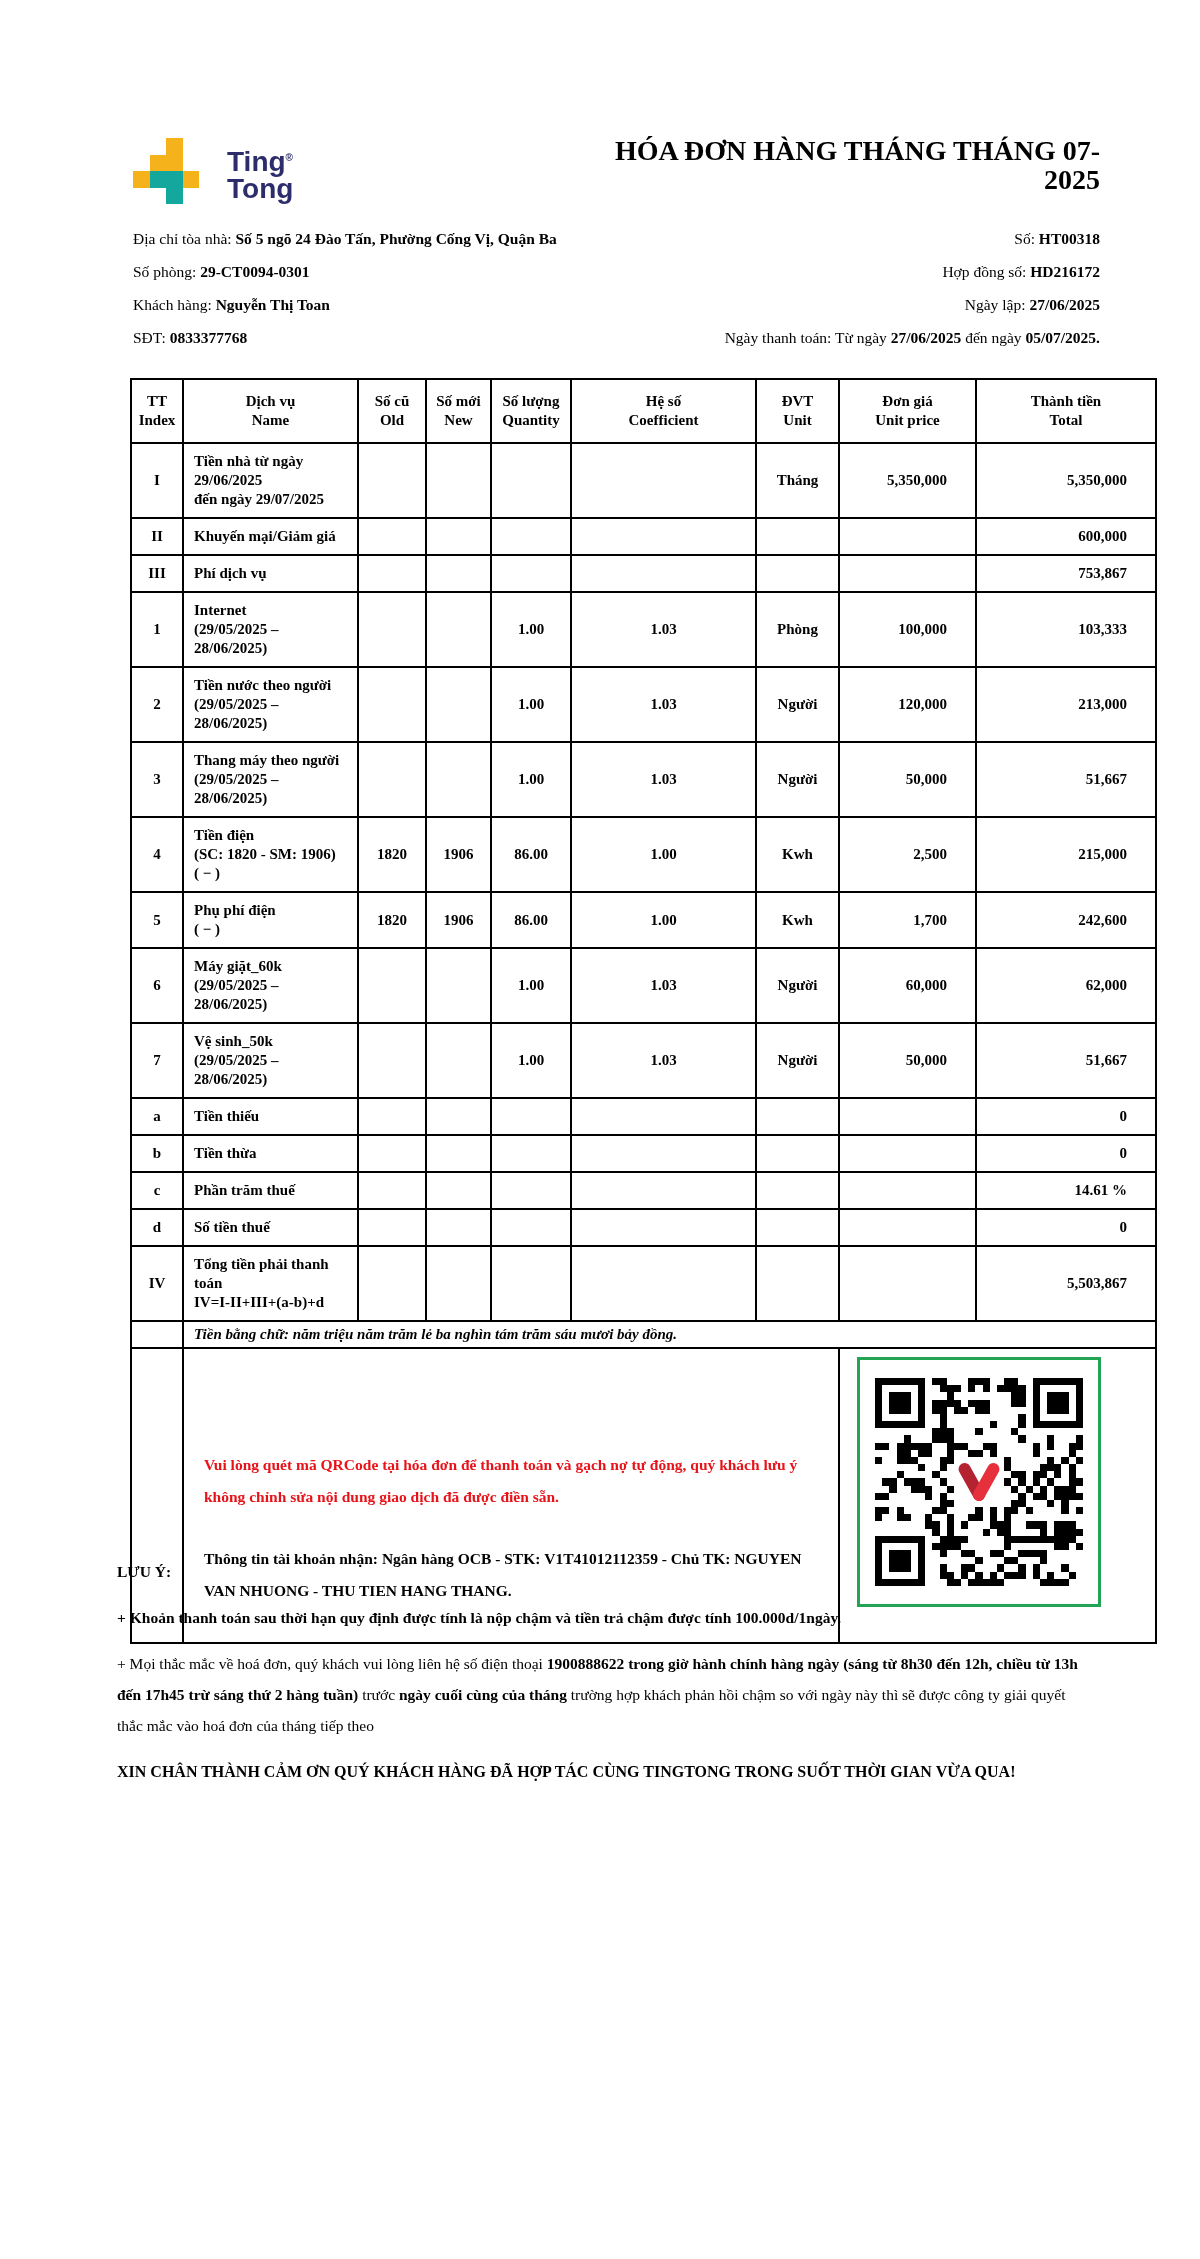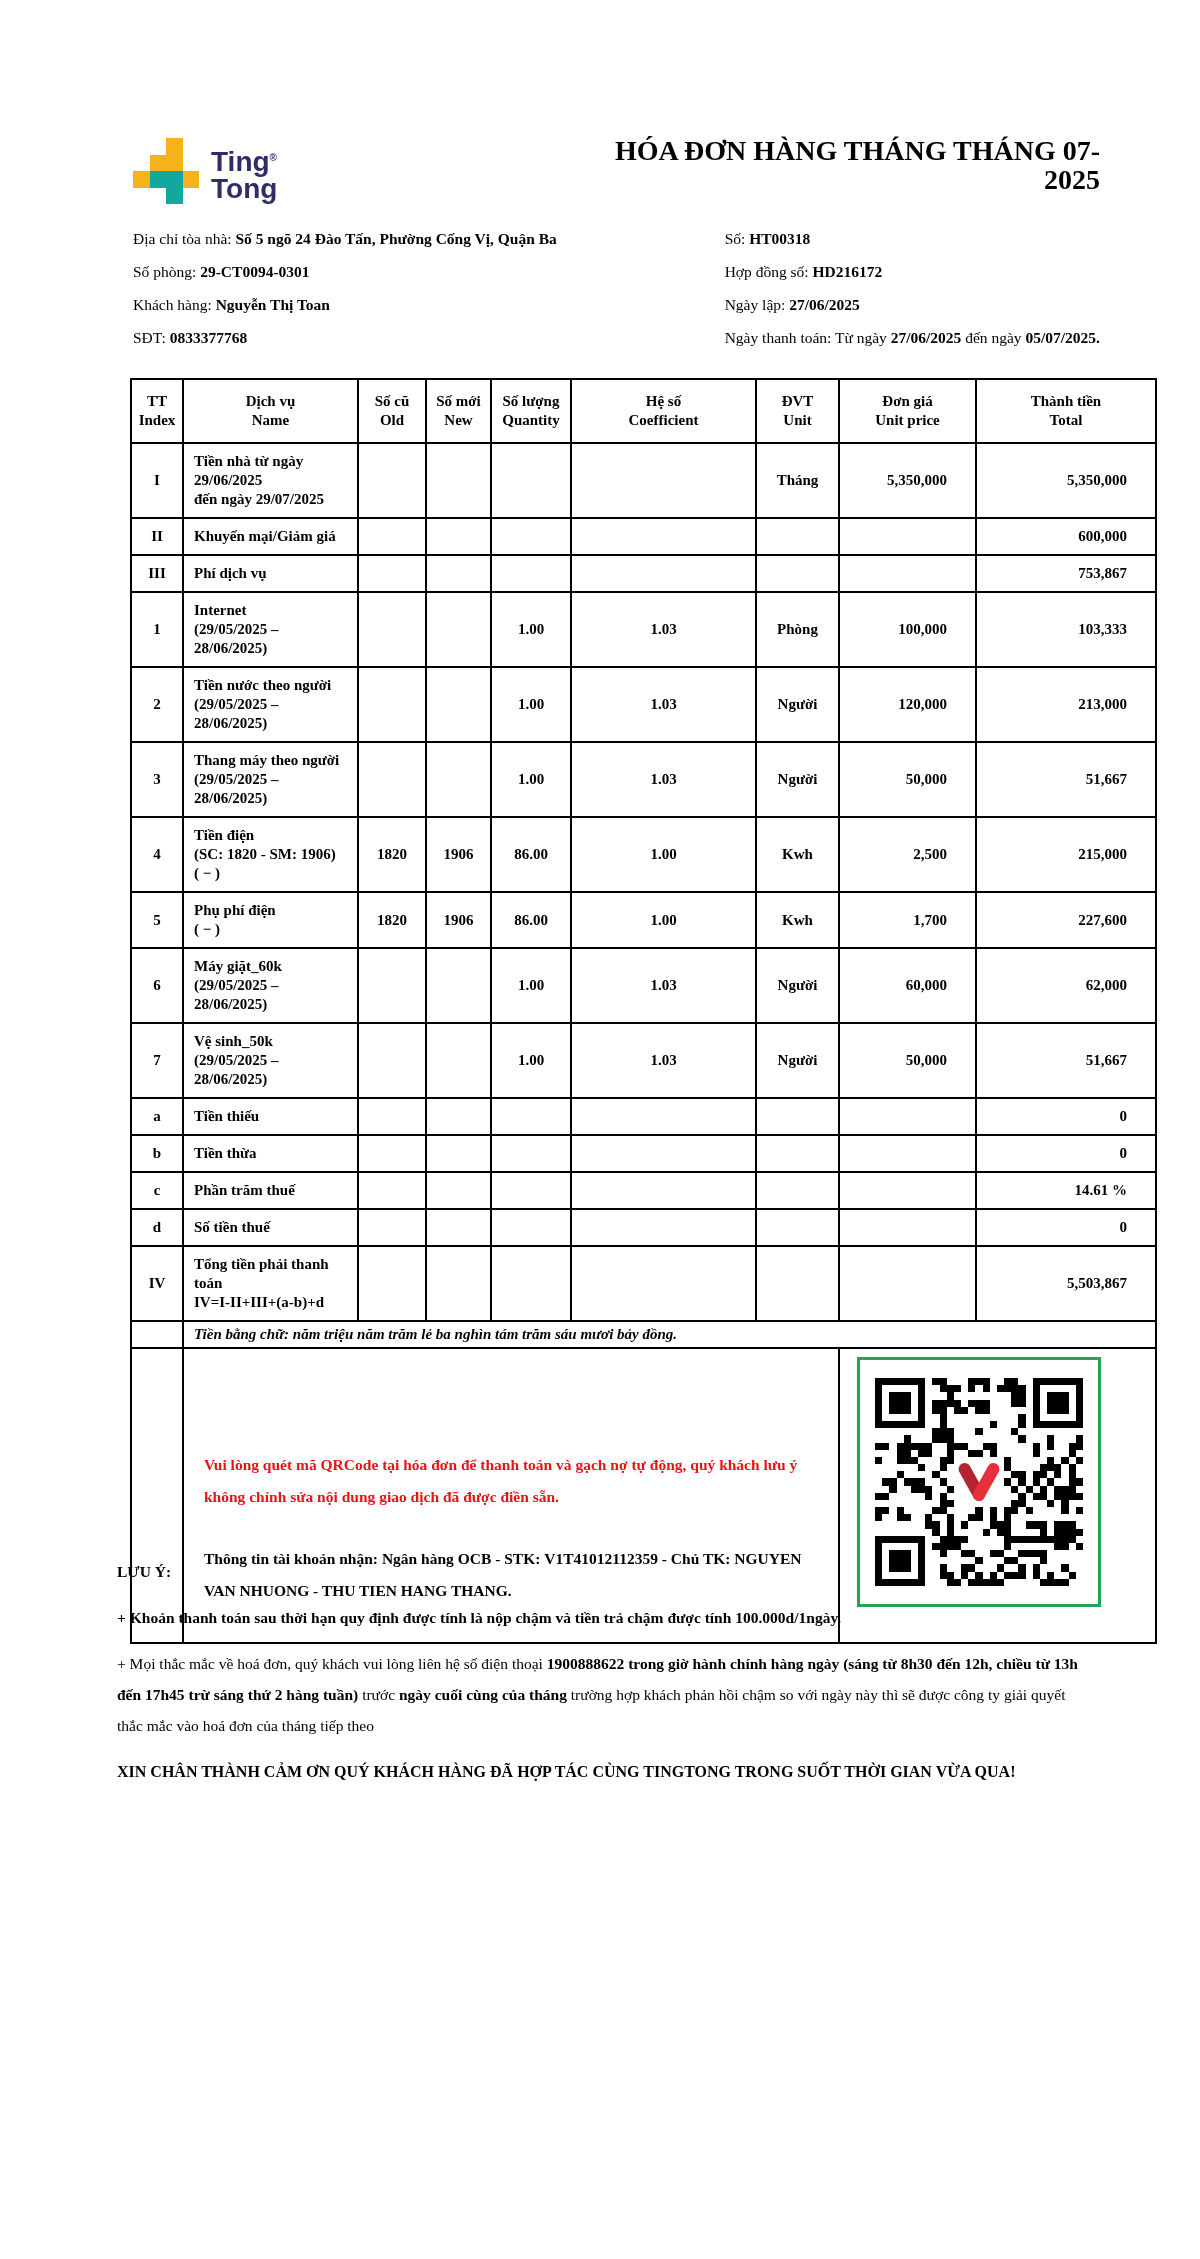--- a/index.html
+++ b/index.html
@@ -7,35 +7,35 @@
     --notice-red:#e81319; --qr-border-green:#23a455; --qr-v-dark:#b42430;
     --qr-v-bright:#e6313d; --table-border:#000000;
   }
   *{margin:0;padding:0;box-sizing:border-box;}
   html,body{background:#ffffff;}
   .page{
     position:relative;width:1200px;height:2259px;background:#fff;overflow:hidden;
     font-family:"Liberation Serif", serif;color:#000;
   }
   
-  .logo{position:absolute;left:133px;top:138px;display:flex;align-items:flex-start;gap:12px;}
+  .logo{position:absolute;left:133px;top:138px;display:flex;align-items:flex-start;gap:28px;}
   .logo-art{width:66px;height:66px;display:block;}
   .logo-text{
     font-family:"Liberation Sans", sans-serif;font-weight:bold;font-size:28px;
     line-height:27px;color:var(--logo-navy);letter-spacing:0px;margin-top:6px;
   }
   .logo-text sup{font-size:10px;vertical-align:10px;}
   .doc-title{
     position:absolute;top:136px;right:100px;width:540px;text-align:right;
     font-weight:bold;font-size:28px;line-height:29px;
   }
   
   .info-left{position:absolute;left:133px;top:222px;width:560px;font-size:15.5px;}
   .info-left p,.info-right p{line-height:33px;}
-  .info-right{position:absolute;right:100px;top:222px;text-align:left;font-size:15.5px;white-space:nowrap;}
+  .info-right{position:absolute;right:100px;top:222px;text-align:right;font-size:15.5px;white-space:nowrap;}
   
   table.invoice{
     position:absolute;left:130px;top:378px;width:1025px;
     border-collapse:collapse;table-layout:fixed;font-size:15px;
   }
   table.invoice th,table.invoice td{
     border:2px solid var(--table-border);font-weight:bold;line-height:19px;
     vertical-align:middle;overflow:hidden;
   }
   table.invoice th{padding:12px 2px;}
@@ -231,21 +231,21 @@
     <td class="c-name">
             <div>Phụ phí điện</div>
             <div>( − )</div>
           </td>
     <td class="c-old">1820</td>
     <td class="c-new">1906</td>
     <td class="c-qty">86.00</td>
     <td class="c-coef">1.00</td>
     <td class="c-unit">Kwh</td>
     <td class="c-price">1,700</td>
-    <td class="c-total">227,600</td>
+    <td class="c-total">242,600</td>
   </tr>
         <tr>
     <td class="c-tt">6</td>
     <td class="c-name">
             <div>Máy giặt_60k</div>
             <div>(29/05/2025 – 28/06/2025)</div>
           </td>
     <td class="c-old"></td>
     <td class="c-new"></td>
     <td class="c-qty">1.00</td>

